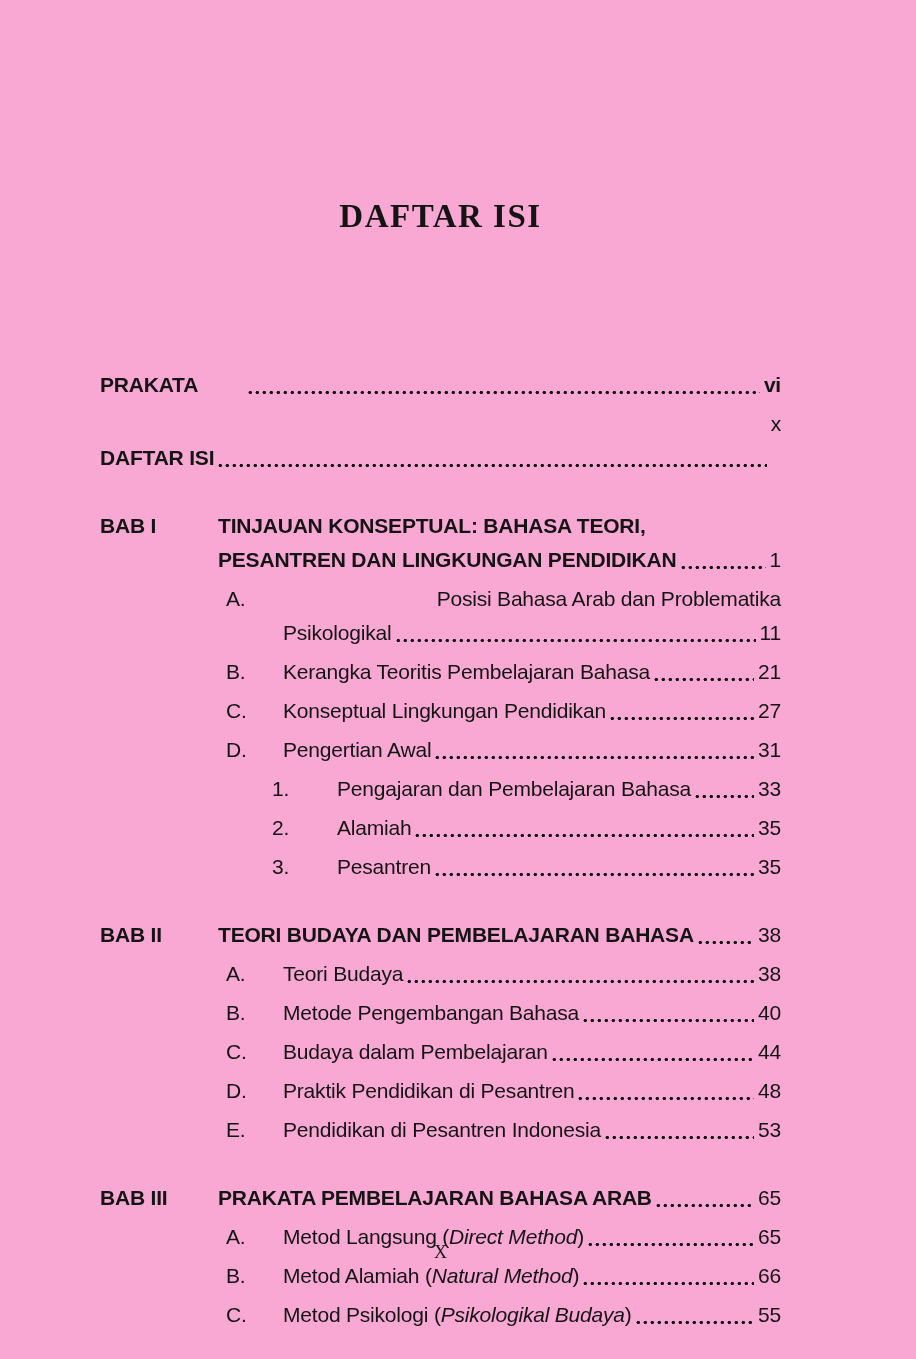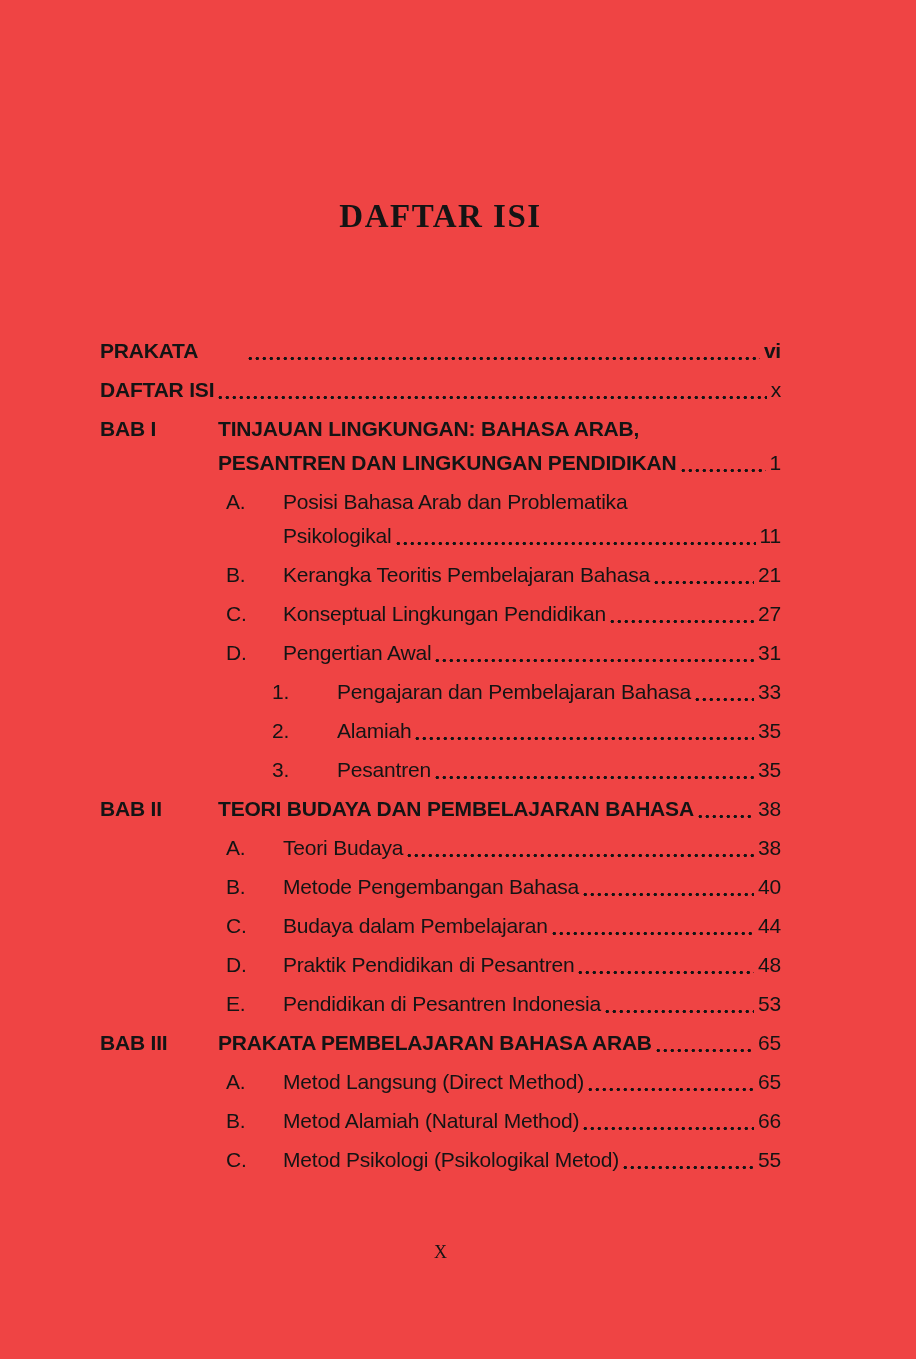--- a/index.html
+++ b/index.html
@@ -2,21 +2,21 @@
 <html><head>
 <meta charset="utf-8">
 <style>
   * { margin: 0; padding: 0; box-sizing: border-box; }
   html, body { background: #ffffff; }
   .page {
     position: relative;
     width: 916px;
     height: 1359px;
     margin: 0 auto;
-    background: #ef4444;
+    background: #f9a8d4;
     color: #141414;
     font-family: "Liberation Sans", sans-serif;
     overflow: hidden;
   }
   .doc-title {
     position: absolute;
     top: 198px;
     left: 100px;
     width: 681px;
     text-align: center;
@@ -28,21 +28,21 @@
   .toc {
     position: absolute;
     top: 334px;
     left: 100px;
     width: 681px;
     font-size: 21px;
     line-height: 34px;
     letter-spacing: -0.2px;
   }
   .row { display: flex; margin-bottom: 5px; }
-  .bold { font-weight: 700; }
+  .bold { font-weight: 700; margin-top: 34px; }
   .fm-label { flex: none; }
   .tab-label { padding-right: 46px; }
   .label-col { flex: 0 0 118px; }
   .entry { flex: 1; min-width: 0; }
   .pre-line { display: block; }
   .line-flex { display: flex; }
   .text { flex: none; white-space: nowrap; }
   .leader { flex: 1; min-width: 14px; position: relative; margin: 0 3px; }
   .leader::after {
     content: "";
@@ -52,24 +52,24 @@
     height: 5px;
     background-image: radial-gradient(circle at 2.2px 2.5px, #141414 1.5px, transparent 1.9px);
     background-size: 7px 5px;
     background-repeat: repeat-x;
   }
   .page-num { flex: none; font-weight: 400; }
   .page-num.bold { font-weight: 700; }
   .chapter { margin-top: 3px; }
   .sub { display: flex; margin-left: 118px; padding-left: 8px; margin-bottom: 5px; }
   .sub .marker { flex: 0 0 57px; }
-  .sub .sub-content { flex: 1; min-width: 0; }
+  .sub .sub-content { flex: 1; min-width: 0; text-align: right; }
   .sub.subnum { margin-left: 164px; }
   .sub.subnum .marker { flex: 0 0 65px; }
-  .italic { }
+  .italic { font-style: italic; }
   .footer-pagenum {
     position: absolute;
     top: 1242px;
     left: 100px;
     width: 681px;
     text-align: center;
     font-family: "Liberation Serif", serif;
     font-size: 18px;
   }
 </style>
@@ -90,21 +90,21 @@
     <div class="row">
       <span class="fm-label bold">DAFTAR ISI</span>
       <span class="leader"></span>
       <span class="page-num">x</span>
     </div>
 
     <section class="chapter">
       <div class="row bold">
         <span class="label-col">BAB I</span>
         <span class="entry">
-          <span class="pre-line">TINJAUAN LINGKUNGAN: BAHASA ARAB,</span>
+          <span class="pre-line">TINJAUAN KONSEPTUAL: BAHASA TEORI,</span>
           <span class="line-flex">
             <span class="text">PESANTREN DAN LINGKUNGAN PENDIDIKAN</span>
             <span class="leader"></span>
             <span class="page-num">1</span>
           </span>
         </span>
       </div>
 
       <div class="sub">
         <span class="marker">A.</span>
@@ -219,21 +219,21 @@
         <span class="page-num">65</span>
       </div>
       <div class="sub">
         <span class="marker">B.</span>
         <span class="text"><span>Metod Alamiah (</span><span class="italic">Natural Method</span><span>)</span></span>
         <span class="leader"></span>
         <span class="page-num">66</span>
       </div>
       <div class="sub">
         <span class="marker">C.</span>
-        <span class="text"><span>Metod Psikologi (</span><span class="italic">Psikologikal Metod</span><span>)</span></span>
+        <span class="text"><span>Metod Psikologi (</span><span class="italic">Psikologikal Budaya</span><span>)</span></span>
         <span class="leader"></span>
         <span class="page-num">55</span>
       </div>
     </section>
 
   </div>
 
   <div class="footer-pagenum">X</div>
 
 </div>

